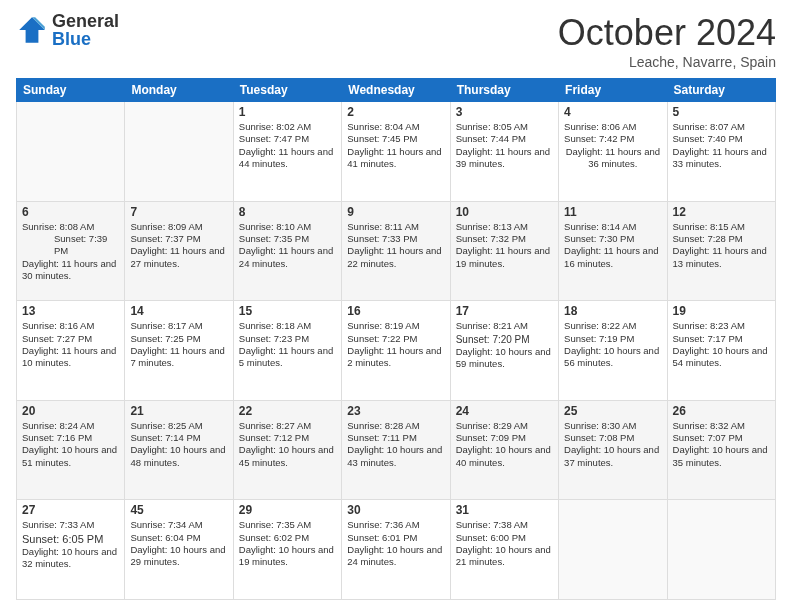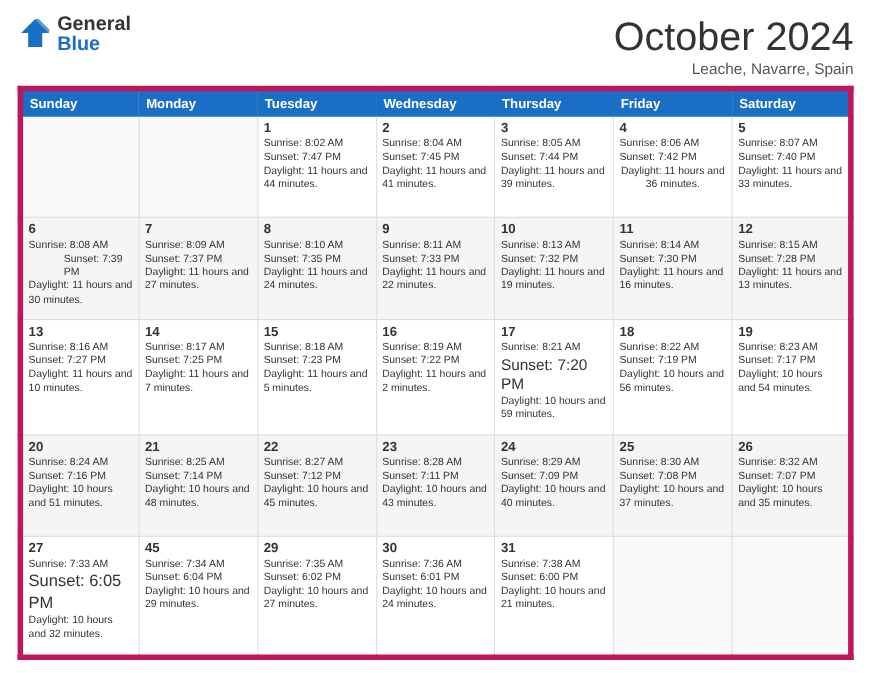--- a/index.html
+++ b/index.html
@@ -48,21 +48,21 @@
       font-size: 36px;
       color: #333;
       font-weight: normal;
     }
     .location {
       font-size: 14px;
       color: #555;
     }
     .calendar {
       flex: 1;
-      border: 5px solid #be185d;
+      border: 1px solid #be185d;
       border-collapse: collapse;
       width: 100%;
       table-layout: fixed;
     }
     .calendar th {
       background-color: #1a6fc4;
       color: #fff;
       text-align: left;
       padding: 4px 6px;
       font-size: 12px;
@@ -220,21 +220,21 @@
           </td>
           <td class="row-white">
             <span class="day-num">16</span>
             <div style="font-size: 9.5px; line-height: 1.3;">Sunrise: 8:19 AM</div>
             <div style="font-size: 9.5px; line-height: 1.3;">Sunset: 7:22 PM</div>
             <div style="font-size: 9.5px; line-height: 1.3;">Daylight: 11 hours and 2 minutes.</div>
           </td>
           <td class="row-white">
             <span class="day-num">17</span>
             <div style="font-size: 9.5px; line-height: 1.3;">Sunrise: 8:21 AM</div>
-            <div style="font-size: 14px; line-height: 1.3;">Sunset: 7:20 PM</div>
+            <div style="font-size: 10px; line-height: 1.3;">Sunset: 7:20 PM</div>
             <div style="font-size: 9.5px; line-height: 1.3;">Daylight: 10 hours and 59 minutes.</div>
           </td>
           <td class="row-white">
             <span class="day-num">18</span>
             <div style="font-size: 9.5px; line-height: 1.3;">Sunrise: 8:22 AM</div>
             <div style="font-size: 9.5px; line-height: 1.3;">Sunset: 7:19 PM</div>
             <div style="font-size: 9.5px; line-height: 1.3;">Daylight: 10 hours and 56 minutes.</div>
           </td>
           <td class="row-white">
             <span class="day-num">19</span>
@@ -284,34 +284,34 @@
             <span class="day-num">26</span>
             <div style="font-size: 9.5px; line-height: 1.3;">Sunrise: 8:32 AM</div>
             <div style="font-size: 9.5px; line-height: 1.3;">Sunset: 7:07 PM</div>
             <div style="font-size: 9.5px; line-height: 1.3;">Daylight: 10 hours and 35 minutes.</div>
           </td>
         </tr>
         <tr>
           <td class="row-white">
             <span class="day-num">27</span>
             <div style="font-size: 9.5px; line-height: 1.3;">Sunrise: 7:33 AM</div>
-            <div style="font-size: 15px; line-height: 1.3;">Sunset: 6:05 PM</div>
+            <div style="font-size: 11px; line-height: 1.3;">Sunset: 6:05 PM</div>
             <div style="font-size: 9.5px; line-height: 1.3;">Daylight: 10 hours and 32 minutes.</div>
           </td>
           <td class="row-white">
             <span class="day-num">45</span>
             <div style="font-size: 9.5px; line-height: 1.3;">Sunrise: 7:34 AM</div>
             <div style="font-size: 9.5px; line-height: 1.3;">Sunset: 6:04 PM</div>
             <div style="font-size: 9.5px; line-height: 1.3;">Daylight: 10 hours and 29 minutes.</div>
           </td>
           <td class="row-white">
             <span class="day-num">29</span>
             <div style="font-size: 9.5px; line-height: 1.3;">Sunrise: 7:35 AM</div>
             <div style="font-size: 9.5px; line-height: 1.3;">Sunset: 6:02 PM</div>
-            <div style="font-size: 9.5px; line-height: 1.3;">Daylight: 10 hours and 27 minutes.</div>
+            <div style="font-size: 9.5px; line-height: 1.3;">Daylight: 10 hours and 19 minutes.</div>
           </td>
           <td class="row-white">
             <span class="day-num">30</span>
             <div style="font-size: 9.5px; line-height: 1.3;">Sunrise: 7:36 AM</div>
             <div style="font-size: 9.5px; line-height: 1.3;">Sunset: 6:01 PM</div>
             <div style="font-size: 9.5px; line-height: 1.3;">Daylight: 10 hours and 24 minutes.</div>
           </td>
           <td class="row-white">
             <span class="day-num">31</span>
             <div style="font-size: 9.5px; line-height: 1.3;">Sunrise: 7:38 AM</div>

